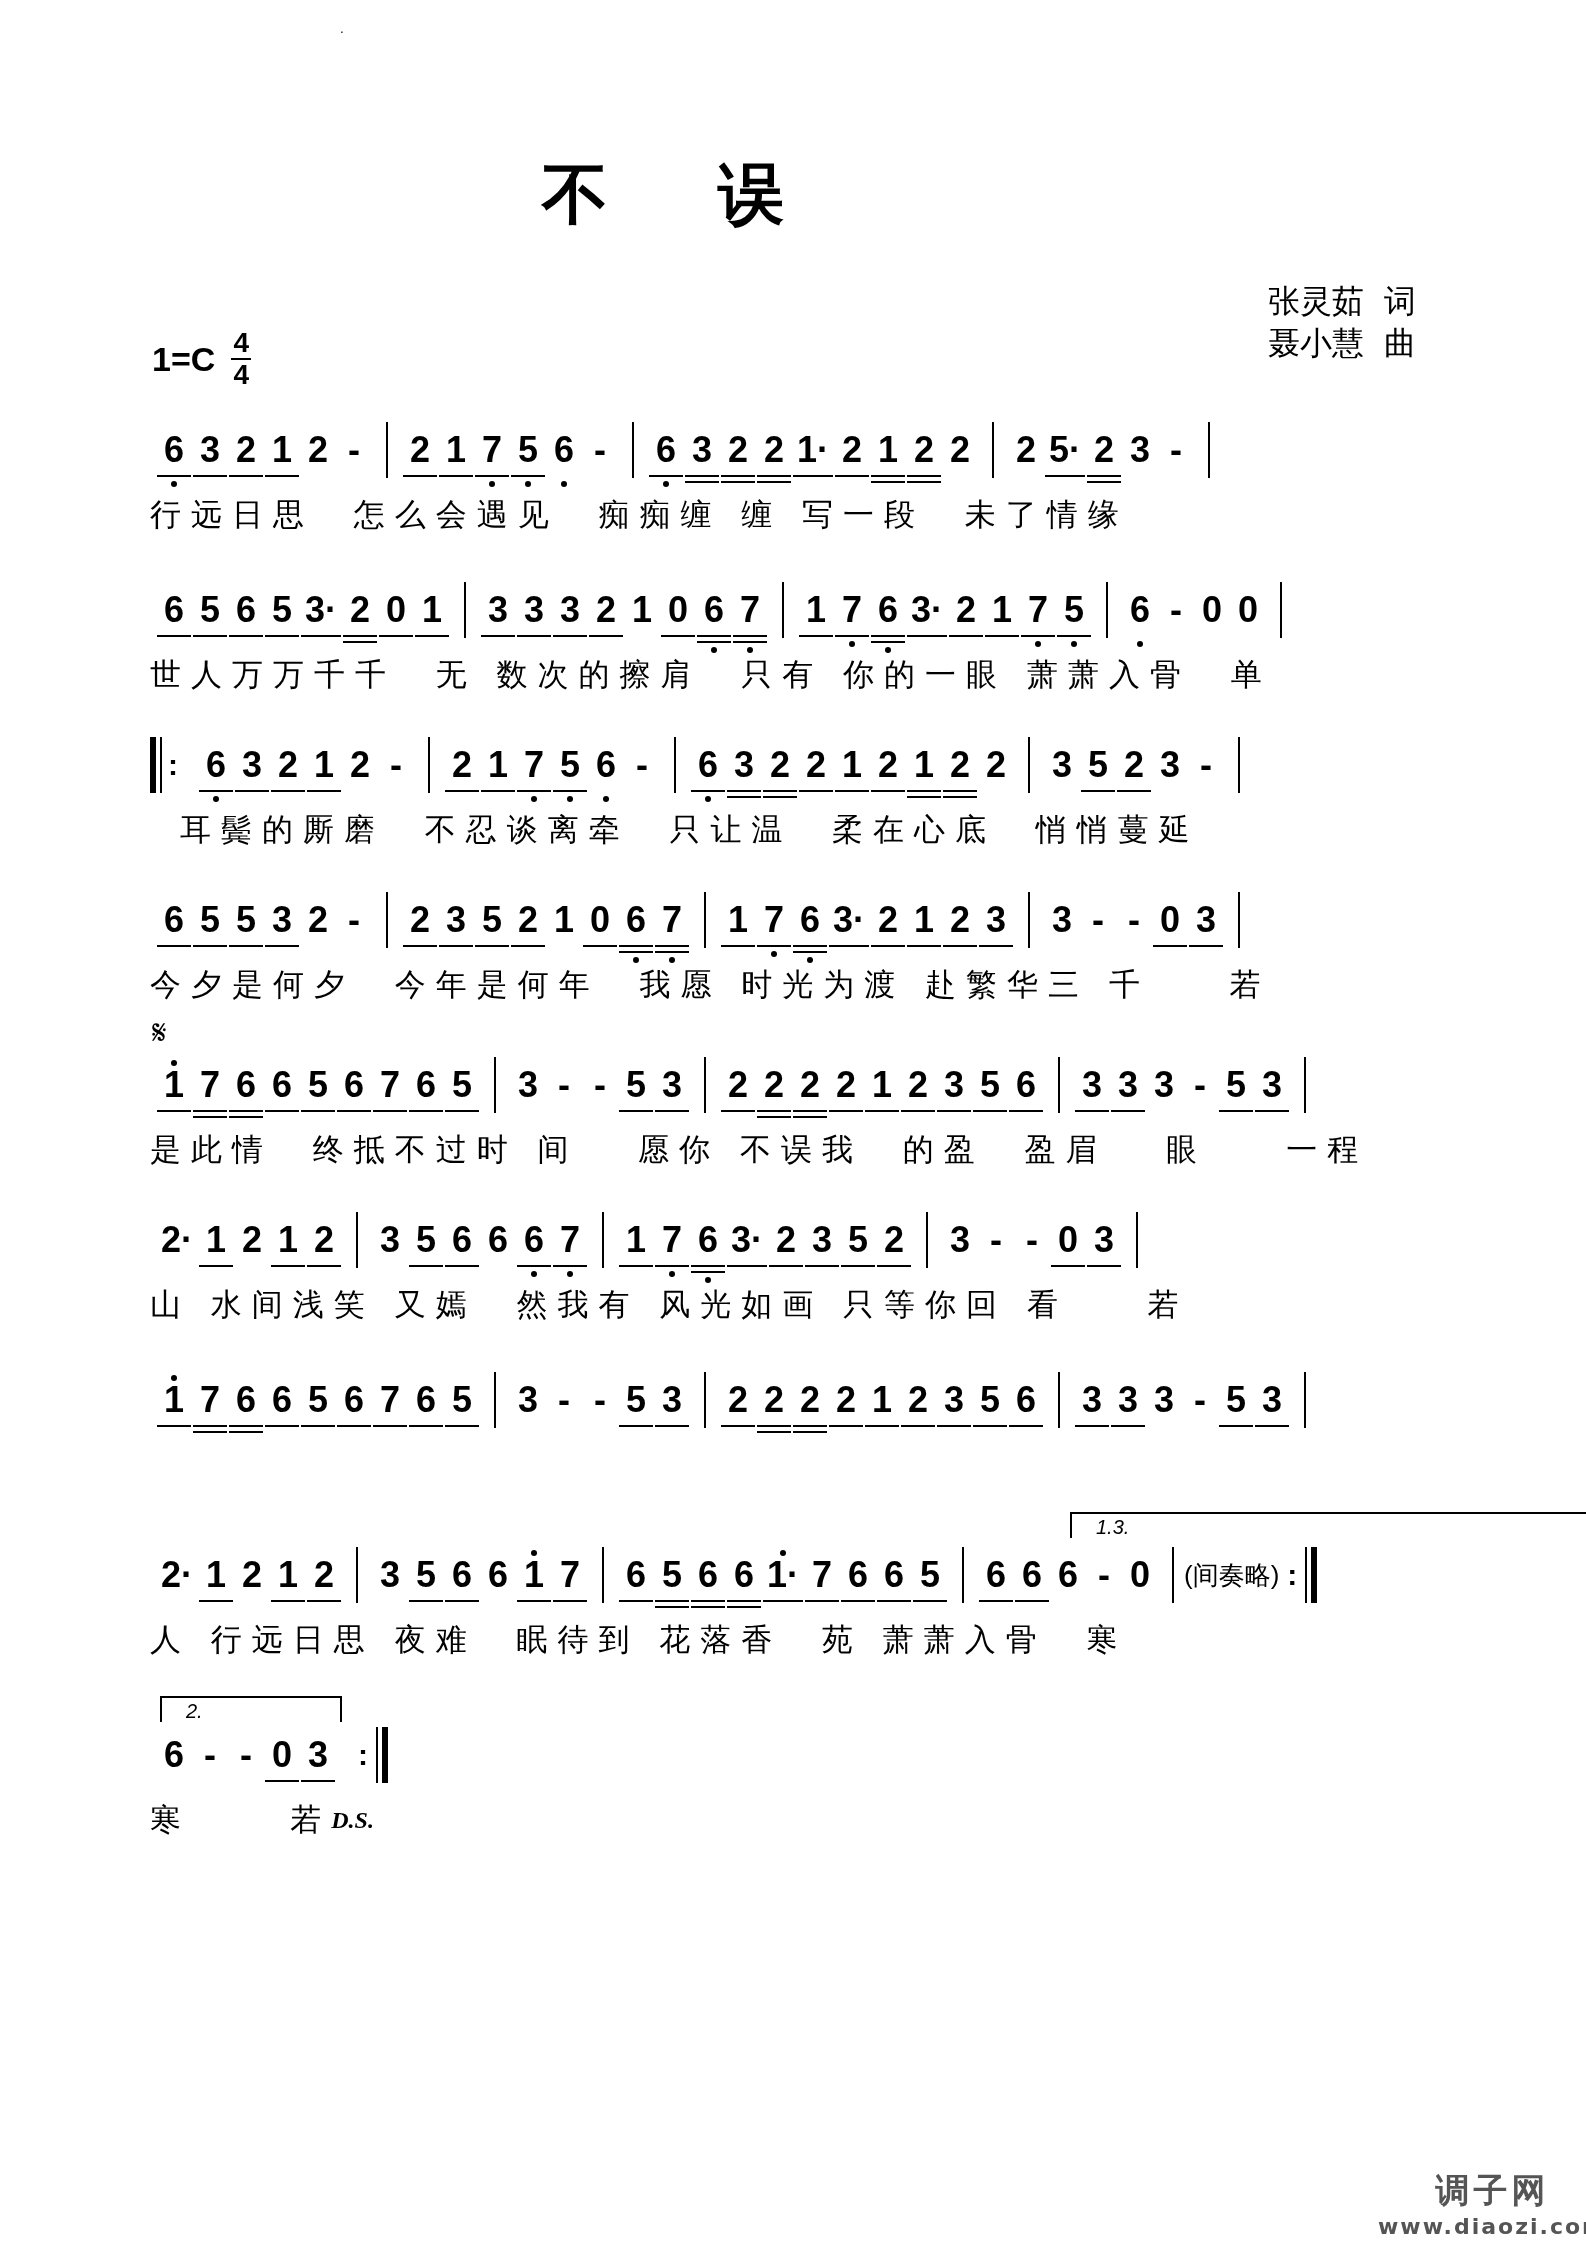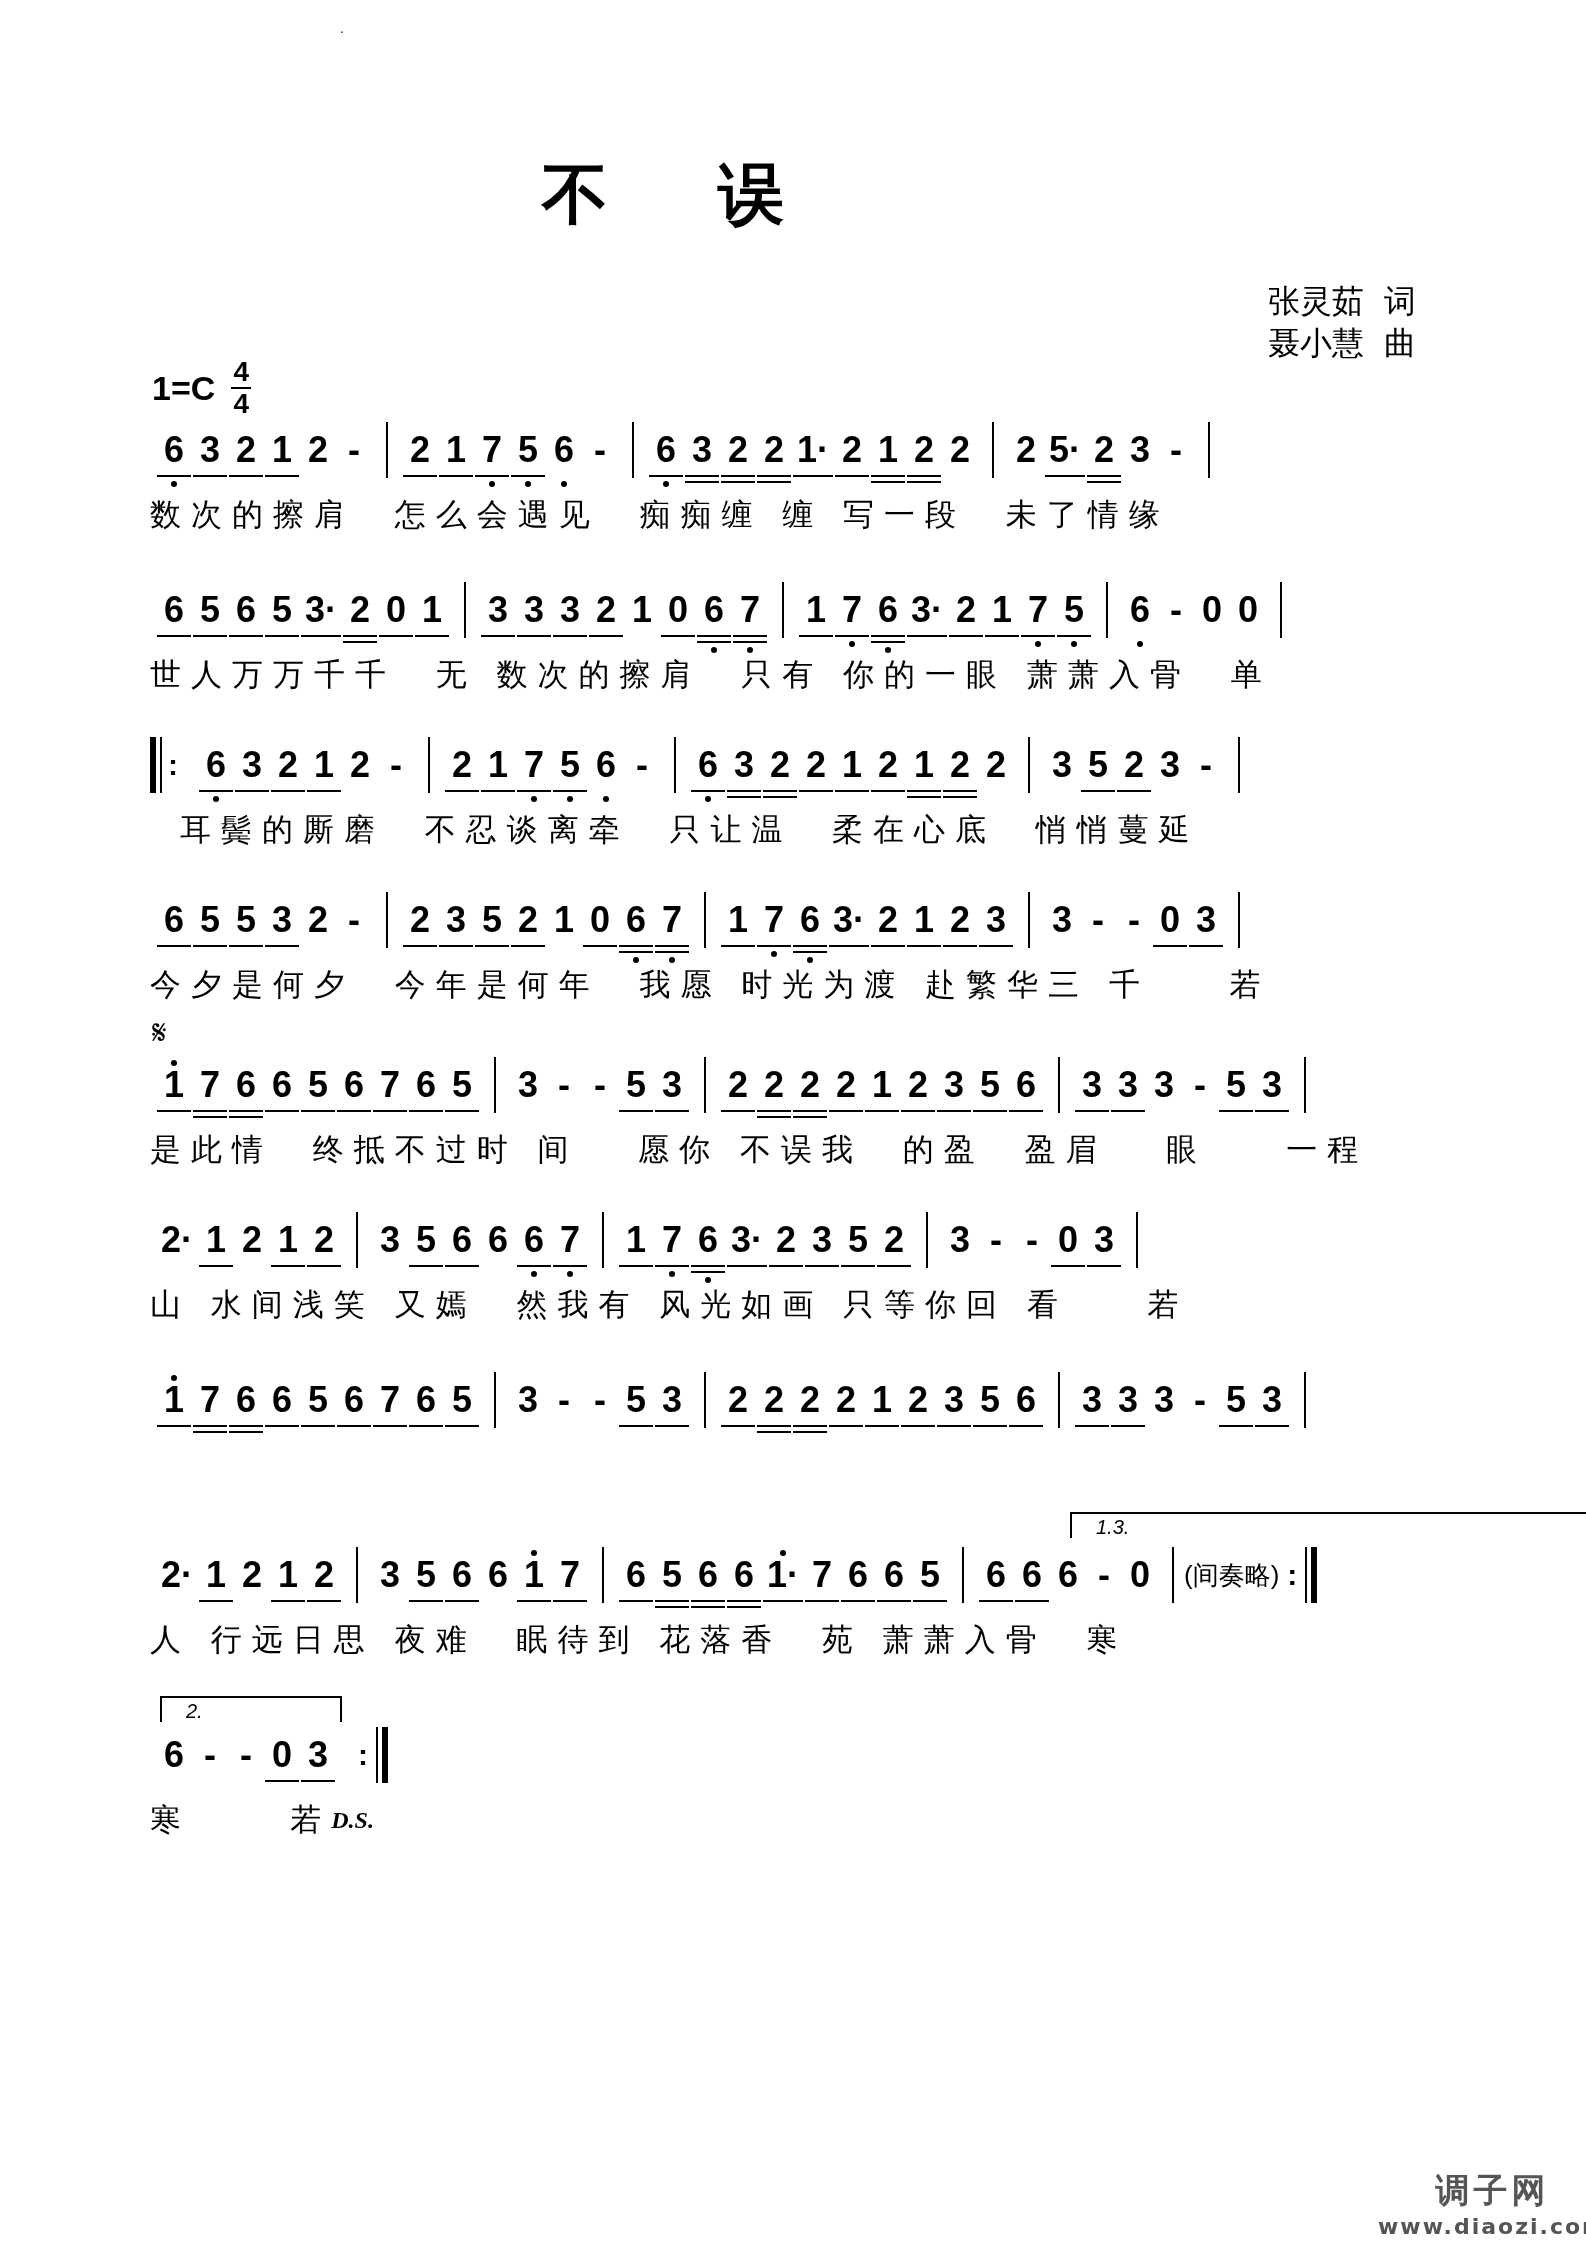--- a/index.html
+++ b/index.html
@@ -3,21 +3,21 @@
 <meta charset="utf-8">
 <style>
   html,body{margin:0;padding:0;background:#fff;}
   body{width:1586px;height:2245px;position:relative;overflow:hidden;color:#000;
        font-family:"DejaVu Sans",sans-serif;}
   .abs{position:absolute;}
   .title{left:0;width:1326px;top:150px;text-align:center;font-family:"DejaVu Serif",serif;
          font-size:66px;font-weight:bold;letter-spacing:110px;text-indent:110px;}
   .credits{left:1268px;top:280px;font-family:"DejaVu Serif",serif;font-size:32px;line-height:42px;}
   .credits div span.role{margin-left:20px;}
-  .key{left:152px;top:328px;font-family:"Liberation Sans",sans-serif;font-weight:bold;font-size:34px;display:flex;align-items:center;margin-top:29px;}
+  .key{left:152px;top:328px;font-family:"Liberation Sans",sans-serif;font-weight:bold;font-size:34px;display:flex;align-items:center;}
   .tsig{display:inline-flex;flex-direction:column;align-items:center;margin-left:16px;line-height:30px;font-size:28px;}
   .tsig .bar{width:20px;height:2px;background:#000;}
   .segno{left:152px;top:1012px;font-size:34px;font-family:"DejaVu Serif",serif;}
 
   .row{position:absolute;left:150px;width:1300px;}
   .notes{position:relative;height:70px;display:flex;align-items:center;
          font-family:"Liberation Sans",sans-serif;font-weight:bold;font-size:36px;}
   .m{display:flex;align-items:center;padding:0 14px;height:70px;position:relative;}
   .m:first-child{padding-left:6px;}
   .nt{display:inline-block;position:relative;min-width:26px;text-align:center;margin:0 5px;}
@@ -99,21 +99,21 @@
       <div class="bl"></div>
     <div class="m">
       <span class="nt">2</span>
         <span class="nt u1">5·</span>
         <span class="nt u2">2</span>
         <span class="nt">3</span>
         <span class="nt">-</span>
     </div>
       <div class="bl"></div>
   </div>
-  <div class="lyr">数次的擦肩  怎么会遇见  痴痴缠 缠 写一段  未了情缘</div>
+  <div class="lyr">行远日思  怎么会遇见  痴痴缠 缠 写一段  未了情缘</div>
 </div>
 
 <div class="row" style="top:575px;">
   <div class="notes">
     <div class="m">
       <span class="nt u1">6</span>
         <span class="nt u1">5</span>
         <span class="nt u1">6</span>
         <span class="nt u1">5</span>
         <span class="nt u1">3·</span>

